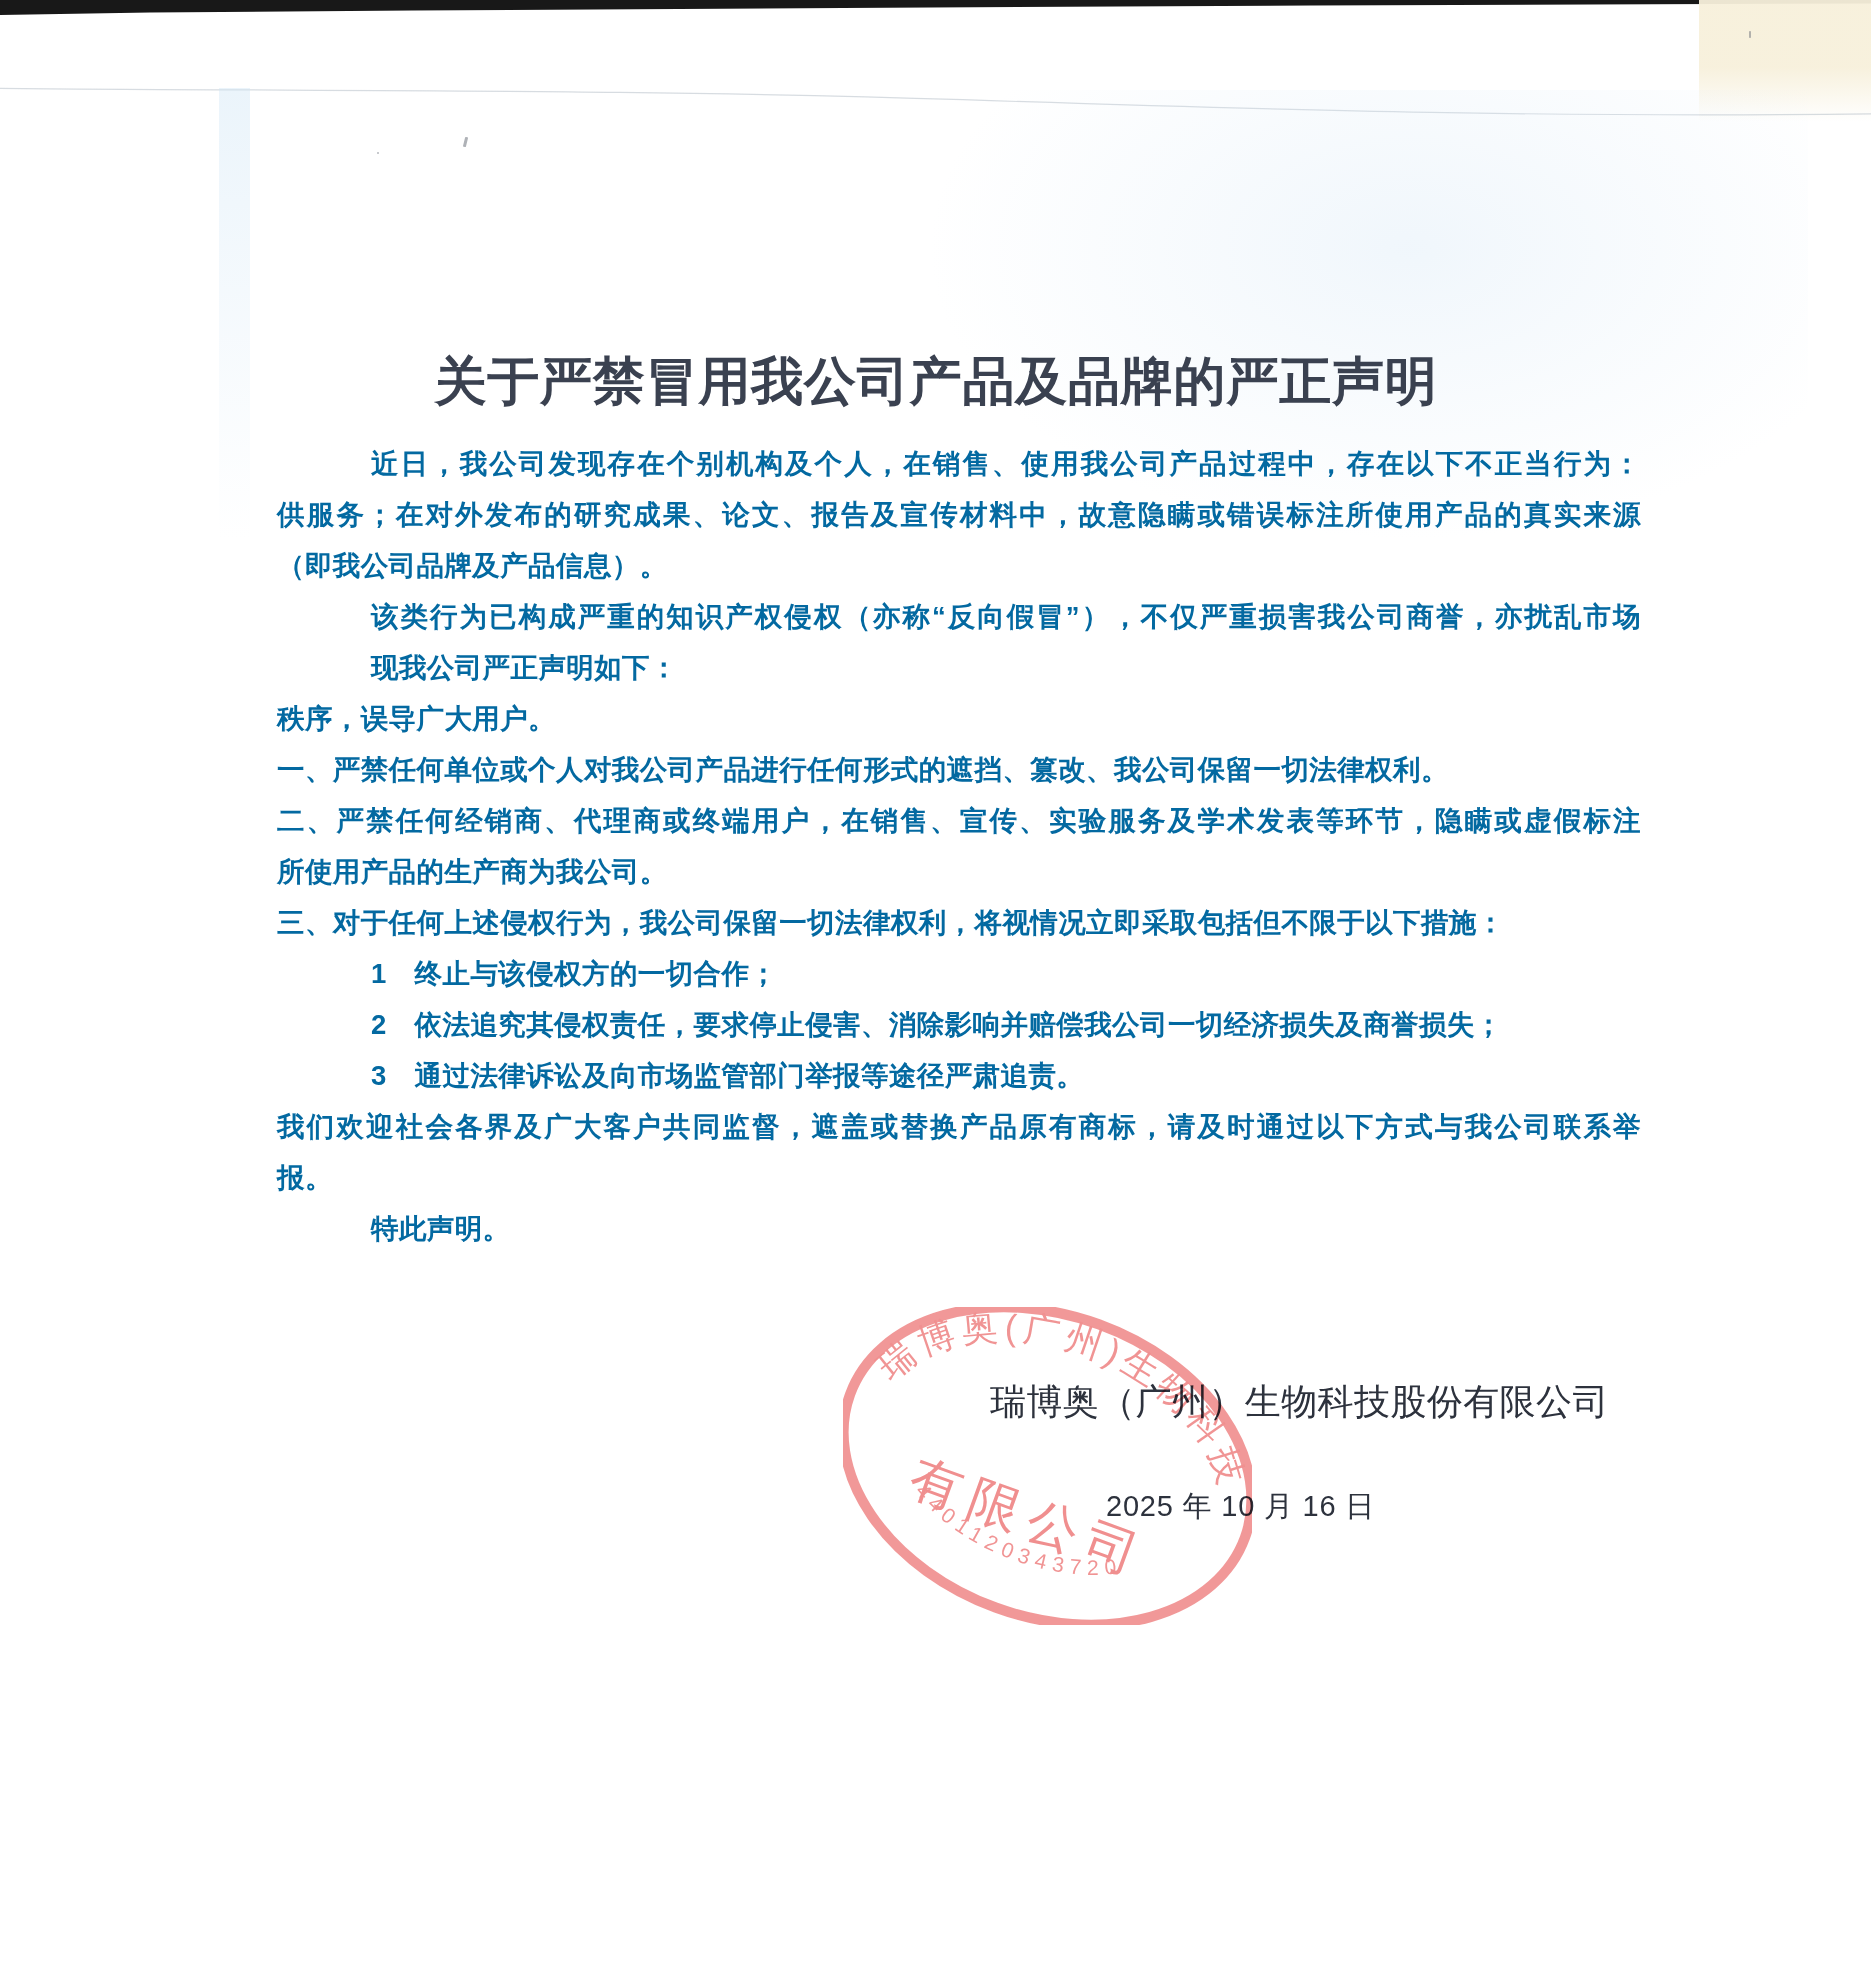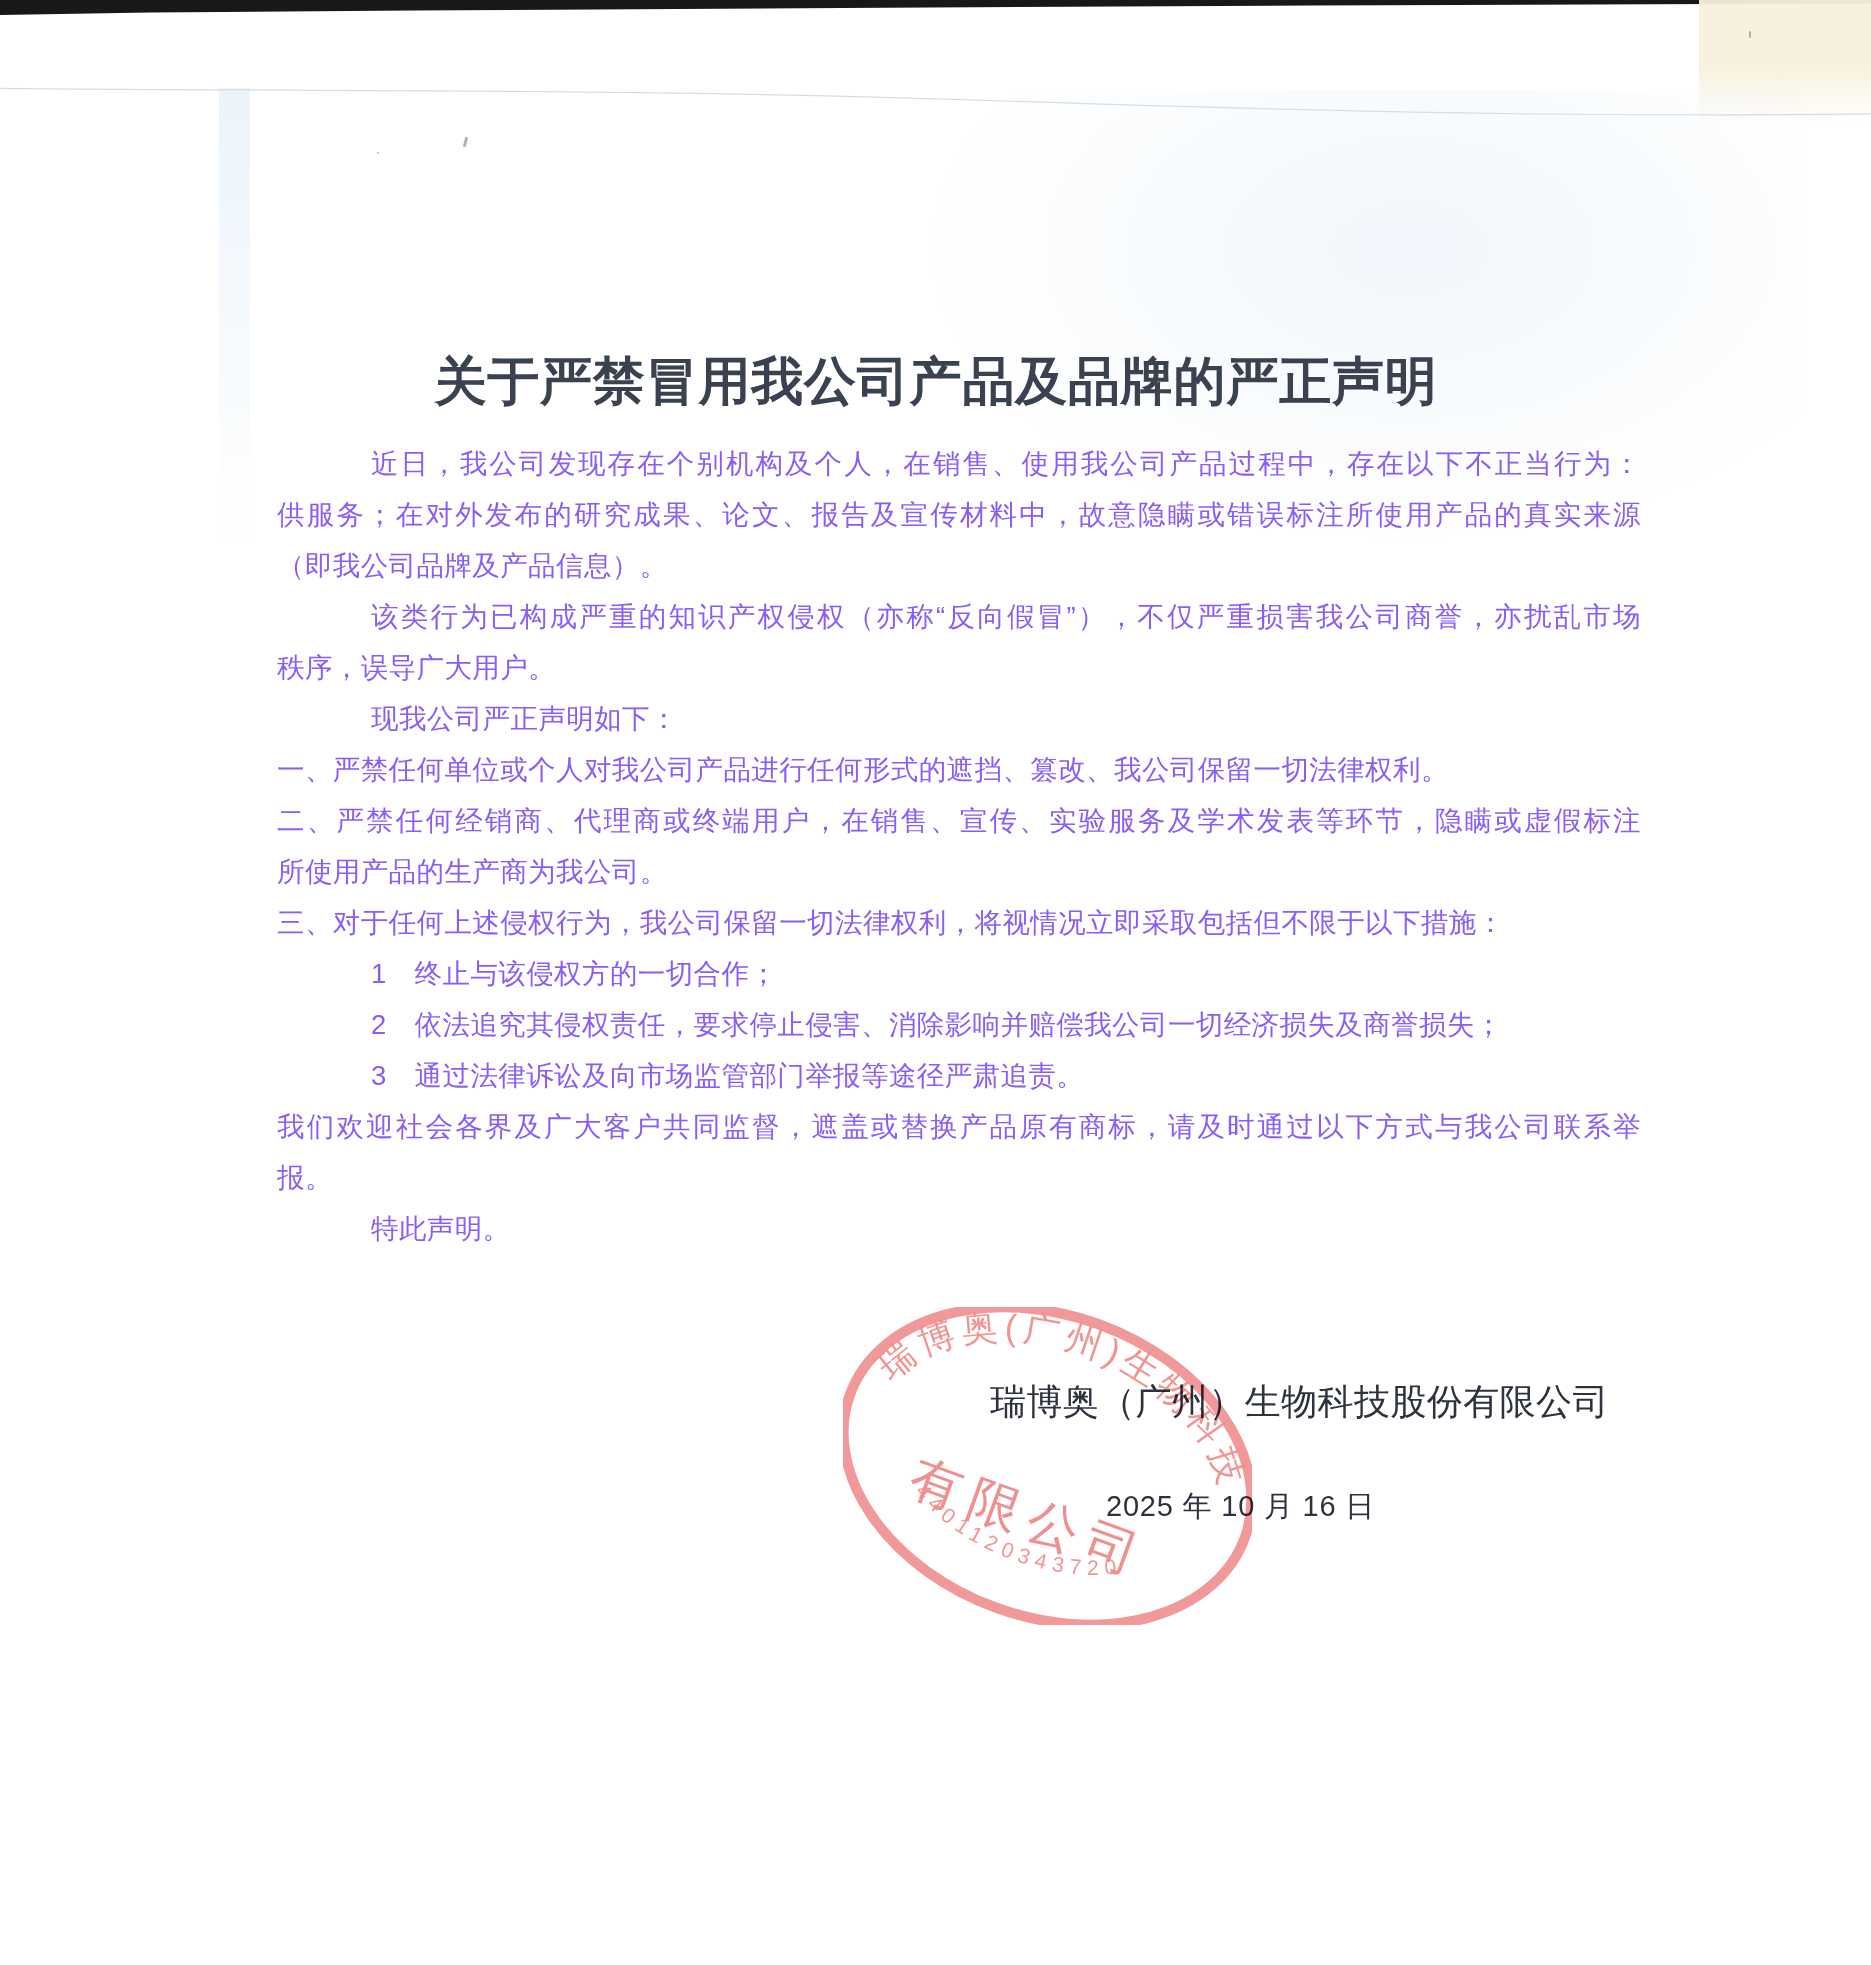--- a/index.html
+++ b/index.html
@@ -39,22 +39,23 @@
 
   
   .doc-title {
     position: absolute; left: 0; top: 315px; width: 100%;
     text-align: center;
     font-size: 52px; line-height: 62px; font-weight: 600;
     color: #3a4150; letter-spacing: 0.8px;
   }
   .body-block {
     position: absolute; left: 277px; top: 438px; width: 1364px;
-    font-size: 27.5px; line-height: 51px; color: #8b5cf6;
+    font-size: 27.5px; line-height: 51px; color: #0369a1;
     letter-spacing: 0.4px;
+    font-weight: bold;
   }
   .line { min-height: 51px; white-space: normal; }
   .line.justify { text-align: justify; text-align-last: justify; }
   .line.indent  { text-indent: 94px; }
   .line.sub     { padding-left: 94px; }
 
   .sig-company {
     position: absolute; left: 990px; top: 1382px;
     font-size: 36px; line-height: 39px; color: #2d323d; letter-spacing: 0.4px;
   }
@@ -87,22 +88,22 @@
   <div class="speck s2"></div>
   <div class="speck s3"></div>
 
   <h1 class="doc-title">关于严禁冒用我公司产品及品牌的严正声明</h1>
 
   <div class="body-block" id="body-lines">
       <div class="line indent justify">近日，我公司发现存在个别机构及个人，在销售、使用我公司产品过程中，存在以下不正当行为：</div>
       <div class="line justify">供服务；在对外发布的研究成果、论文、报告及宣传材料中，故意隐瞒或错误标注所使用产品的真实来源</div>
       <div class="line">（即我公司品牌及产品信息）。</div>
       <div class="line indent justify">该类行为已构成严重的知识产权侵权（亦称“反向假冒”），不仅严重损害我公司商誉，亦扰乱市场</div>
+      <div class="line indent">现我公司严正声明如下：</div>
       <div class="line">秩序，误导广大用户。</div>
-      <div class="line indent">现我公司严正声明如下：</div>
       <div class="line">一、严禁任何单位或个人对我公司产品进行任何形式的遮挡、篡改、我公司保留一切法律权利。</div>
       <div class="line justify">二、严禁任何经销商、代理商或终端用户，在销售、宣传、实验服务及学术发表等环节，隐瞒或虚假标注</div>
       <div class="line">所使用产品的生产商为我公司。</div>
       <div class="line">三、对于任何上述侵权行为，我公司保留一切法律权利，将视情况立即采取包括但不限于以下措施：</div>
       <div class="line sub">1　终止与该侵权方的一切合作；</div>
       <div class="line sub">2　依法追究其侵权责任，要求停止侵害、消除影响并赔偿我公司一切经济损失及商誉损失；</div>
       <div class="line sub">3　通过法律诉讼及向市场监管部门举报等途径严肃追责。</div>
       <div class="line justify">我们欢迎社会各界及广大客户共同监督，遮盖或替换产品原有商标，请及时通过以下方式与我公司联系举</div>
       <div class="line">报。</div>
       <div class="line indent">特此声明。</div>

